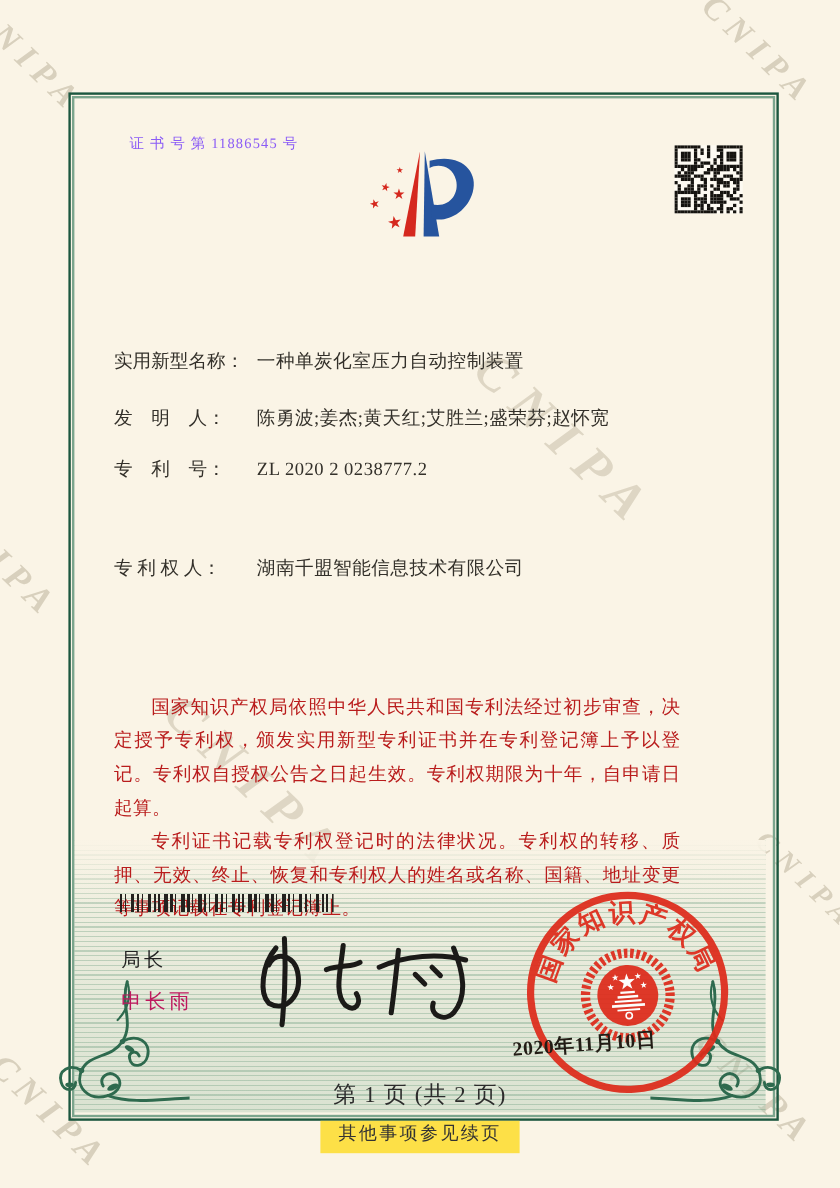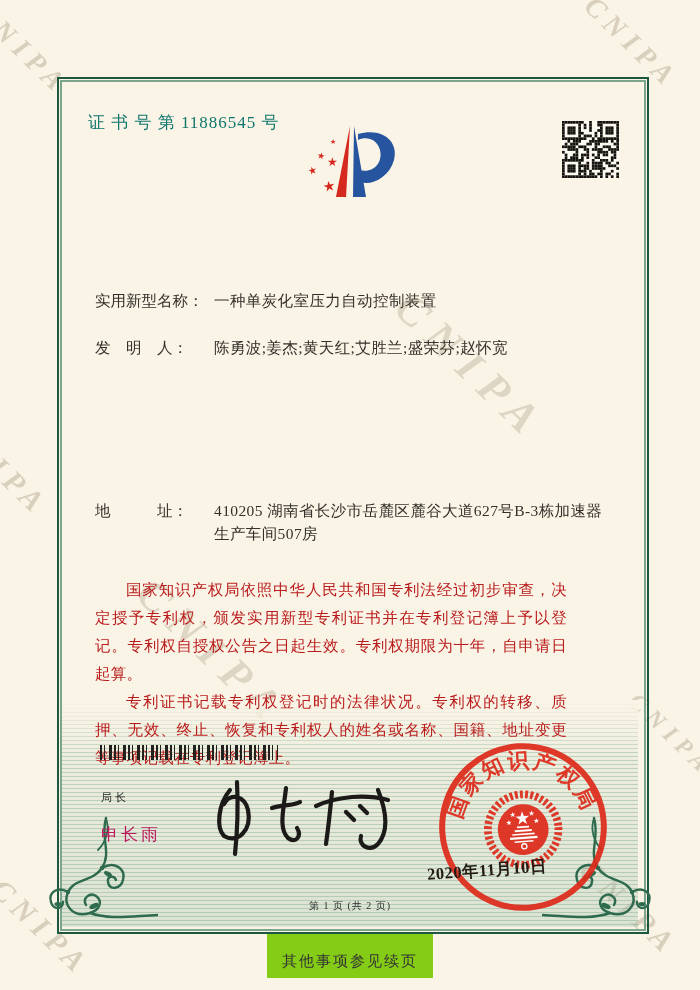--- a/index.html
+++ b/index.html
@@ -14,59 +14,59 @@
   .frame{position:absolute;left:57px;top:77px;width:588px;height:853px;border:2px solid #1c573f;z-index:2;}
   .frame-inner{position:absolute;inset:1px;border:2px solid #7ba58d;}
   
   .band{position:absolute;left:62px;top:700px;width:576px;height:227px;z-index:1;
     background:
       repeating-linear-gradient(180deg,rgba(96,150,118,.33) 0 1px,rgba(96,150,118,0) 1px 4px),
       linear-gradient(180deg,rgba(190,214,196,.10),rgba(166,198,176,.38));}
   .band::before{content:"";position:absolute;left:0;top:0;right:0;height:55px;
       background:linear-gradient(180deg,#faf4e6,rgba(250,244,230,0));}
   
-  .certno{position:absolute;left:88px;top:111px;font-size:17px;letter-spacing:1px;z-index:4;color:#0f766e;}
+  .certno{position:absolute;left:108px;top:111px;font-size:12px;letter-spacing:1px;z-index:4;color:#8b5cf6;}
   .logo{position:absolute;left:300px;top:110px;width:105px;height:95px;z-index:4;}
   .logo .star{position:absolute;color:#d5281e;line-height:1;}
   .qr{position:absolute;left:562px;top:121px;width:57px;height:57px;z-index:4;background:#fdfaf2;}
   .title{position:absolute;left:0;right:0;top:209px;text-align:center;font-size:34px;font-weight:700;
          letter-spacing:2px;color:#141414;z-index:4;}
   
   .row{position:absolute;left:95px;font-size:15.5px;z-index:4;white-space:nowrap;color:#33302a;}
   .lbl{display:inline-block;width:119px;}
   .val{letter-spacing:.4px;}
   .second-line{position:absolute;left:119px;top:23px;letter-spacing:.4px;}
   .pair2{position:absolute;left:305px;top:0;}
   
   .paras{position:absolute;left:95px;width:472px;top:576px;z-index:4;font-size:15.5px;line-height:28px;
          text-align:justify;color:#b91c1c;}
   .paras p{margin:0;text-indent:2em;letter-spacing:.3px;}
   
   .barcode{position:absolute;left:100px;top:745px;width:178px;height:15px;z-index:4;
     background:repeating-linear-gradient(90deg,#23211e 0 2px,rgba(0,0,0,0) 2px 4px,#23211e 4px 5px,
       rgba(0,0,0,0) 5px 9px,#23211e 9px 12px,rgba(0,0,0,0) 12px 14px);}
   
-  .sig-title{position:absolute;left:101px;top:790px;font-size:11px;letter-spacing:3px;z-index:5;
+  .sig-title{position:absolute;left:101px;top:790px;font-size:16px;letter-spacing:3px;z-index:5;
              font-family:"Liberation Sans","DejaVu Sans",sans-serif;color:#222;text-align:center;}
   .sig-name{position:absolute;left:101px;top:823px;font-size:17px;letter-spacing:3px;z-index:5;
             font-family:"Liberation Sans","DejaVu Sans",sans-serif;color:#be185d;}
   .signature{position:absolute;left:208px;top:778px;z-index:5;}
   
   .seal{position:absolute;left:416px;top:741px;width:214px;height:172px;z-index:6;transform:rotate(-4deg);}
   .seal svg{position:absolute;inset:0;width:100%;height:100%;opacity:.93;}
   .seal-date{position:absolute;left:8px;top:116px;font-size:16.5px;font-weight:700;color:#221c15;
              letter-spacing:.5px;white-space:nowrap;z-index:7;}
   
   .flourish{position:absolute;z-index:3;}
   .flourish.right{transform:scaleX(-1);}
   
-  .page-ind{position:absolute;left:0;right:0;top:899px;text-align:center;font-size:10px;z-index:4;
+  .page-ind{position:absolute;left:0;right:0;top:899px;text-align:center;font-size:19px;z-index:4;
             letter-spacing:1px;color:#2c2c2c;}
-  .cont-note{position:absolute;left:50%;top:934px;transform:translateX(-50%);background:#84cc16;
-             padding:18px 15px 7px;font-size:15px;letter-spacing:2px;z-index:4;color:#333;text-align:right;}
+  .cont-note{position:absolute;left:50%;top:934px;transform:translateX(-50%);background:#fde047;
+             padding:1px 15px 7px;font-size:15px;letter-spacing:2px;z-index:4;color:#333;text-align:right;}
 </style>
 </head>
 <body>
 
 <div id="page">
 
   <span class="wm" style="left:-10px;top:-4px;font-size:28px">CNIPA</span>
   <span class="wm" style="left:600px;top:-10px;font-size:28px">CNIPA</span>
   <span class="wm" style="left:-34px;top:412px;font-size:30px">CNIPA</span>
   <span class="wm big" style="left:420px;top:282px">CNIPA</span>
@@ -386,23 +386,25 @@
       <rect x="54.29" y="54.29" width="2.71" height="2.71"></rect>
     </svg>
 
 
   <div class="row" style="top:291px">
     <span class="lbl">实用新型名称：</span><span class="val">一种单炭化室压力自动控制装置</span>
   </div>
   <div class="row" style="top:338px">
     <span class="lbl">发　明　人：</span><span class="val">陈勇波;姜杰;黄天红;艾胜兰;盛荣芬;赵怀宽</span>
   </div>
-  <div class="row" style="top:501px">
-    <span class="lbl">地　　　址：</span><span class="val">410205 湖南省长沙市岳麓区麓谷大道627号B-3栋加速器</span>
-    <span class="second-line">生产车间507房</span>
+  <div class="row" style="top:381px">
+    <span class="lbl">专　利　号：</span><span class="val">ZL 2020 2 0238777.2</span>
+  </div>
+  <div class="row" style="top:463px">
+    <span class="lbl">专 利 权 人：</span><span class="val">湖南千盟智能信息技术有限公司</span>
   </div>
 
   <div class="paras">
     <p>国家知识产权局依照中华人民共和国专利法经过初步审查，决定授予专利权，颁发实用新型专利证书并在专利登记簿上予以登记。专利权自授权公告之日起生效。专利权期限为十年，自申请日起算。</p>
     <p>专利证书记载专利权登记时的法律状况。专利权的转移、质押、无效、终止、恢复和专利权人的姓名或名称、国籍、地址变更等事项记载在专利登记簿上。</p>
   </div>
 
   <div class="barcode"></div>
 
   <div class="sig-title">局长</div>

